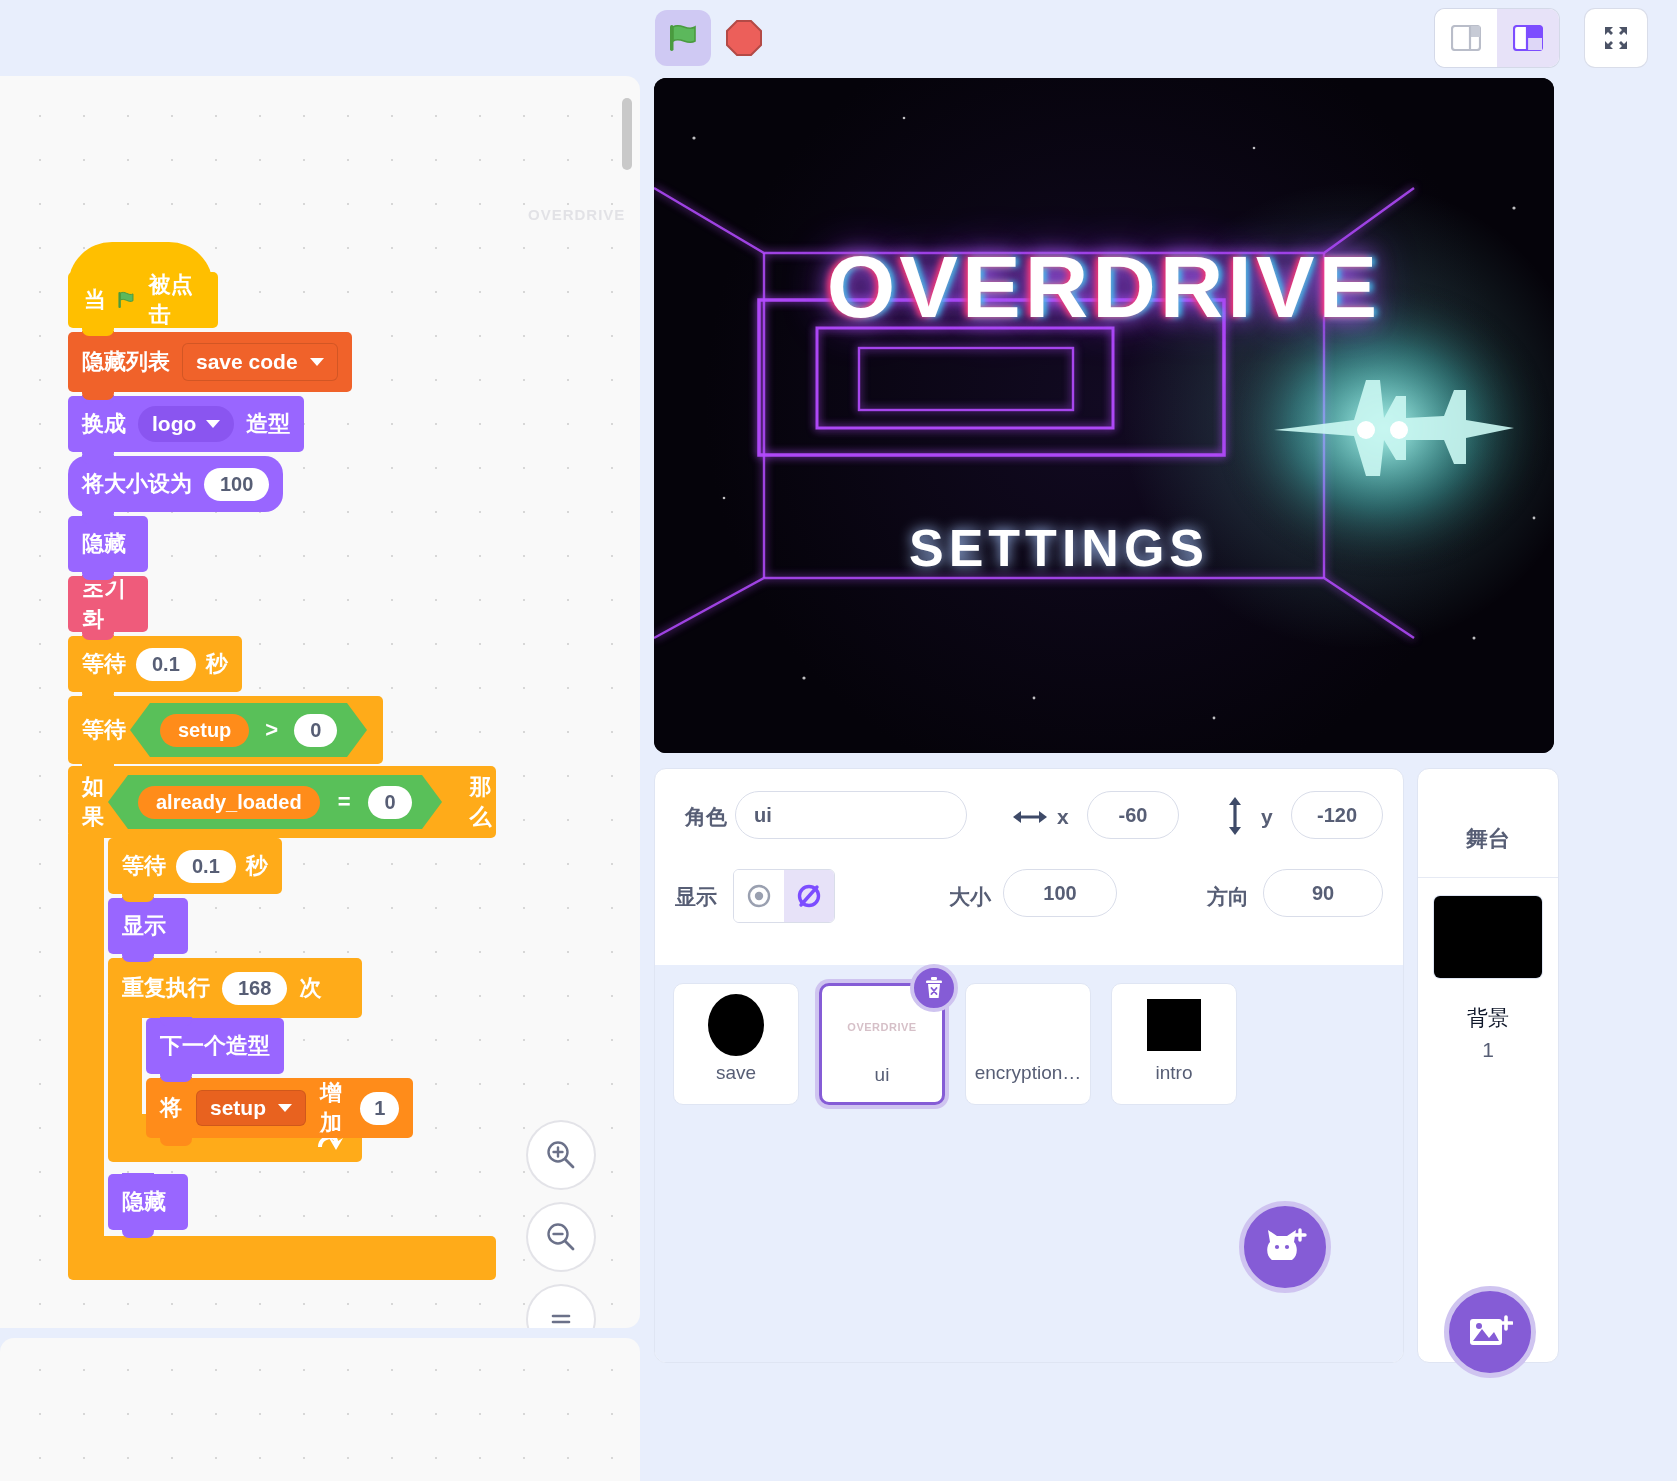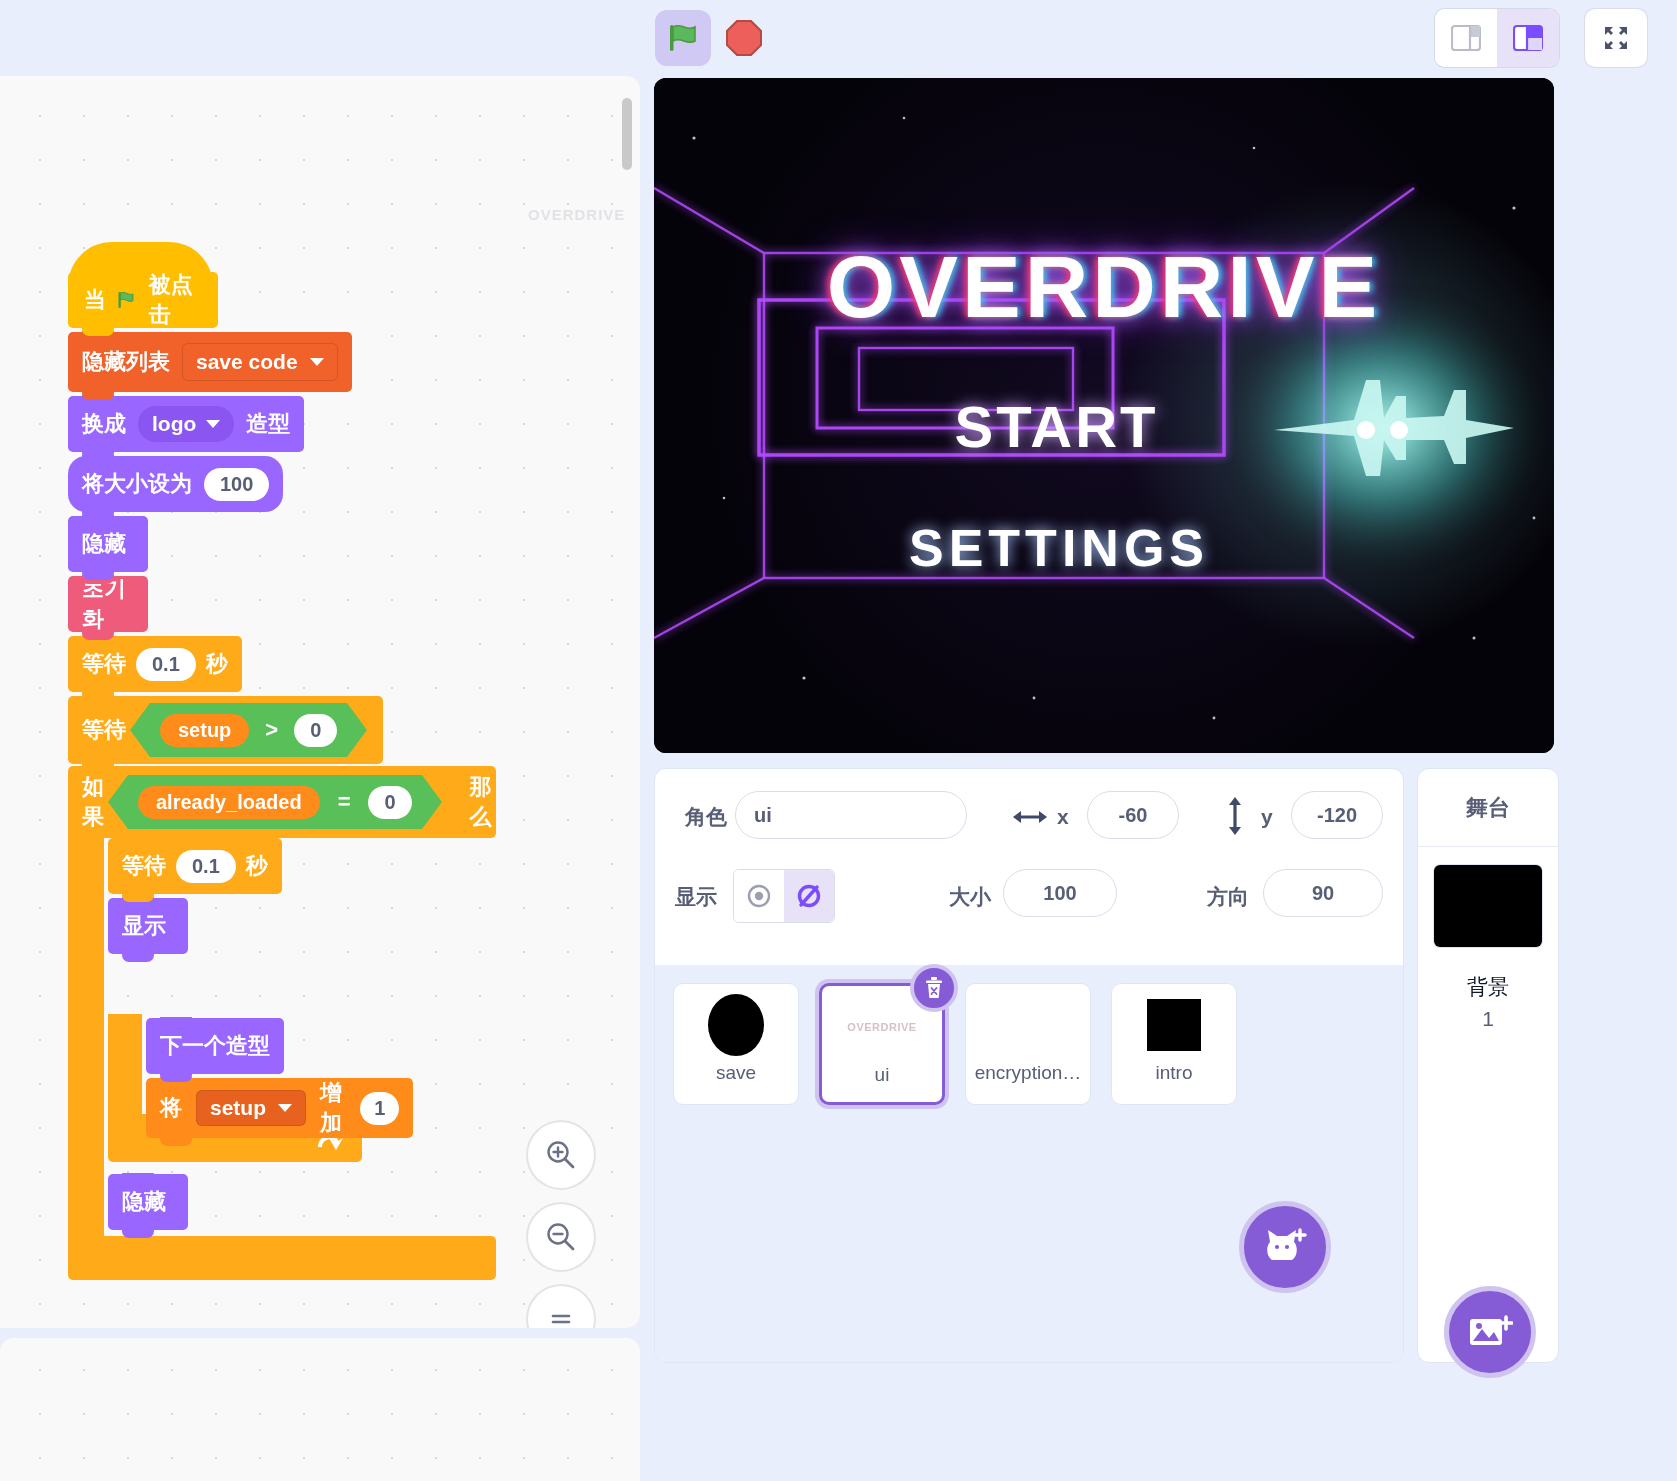--- a/index.html
+++ b/index.html
@@ -144,21 +144,21 @@
     display:flex; align-items:center; justify-content:center; }
 
   .fab { position:absolute; width:92px; height:92px; border-radius:50%;
     background:#855cd6; border:5px solid #cfc4f0; display:flex;
     align-items:center; justify-content:center; }
 
   
   .stage-panel { position:absolute; left:1417px; top:768px; width:142px; height:595px;
     background:#fff; border-radius:12px; border:1px solid #dfe5f3; overflow:hidden; }
   .stage-head { height:78px; display:flex; align-items:center; justify-content:center;
-     border-bottom:1px solid #e6eaf4; color:#575e75; font-size:22px; font-weight:bold; }
+     border-bottom:1px solid #e6eaf4; color:#575e75; font-size:22px; font-weight:bold;margin-top:31px; }
   .stage-thumb { margin:18px auto 0; width:108px; height:82px; background:#000;
      border-radius:6px; box-shadow:0 0 0 1px #dfe5f3; }
   .bd-lbl { text-align:center; color:#0f172a; font-size:21px; margin-top:26px; }
   .bd-num { text-align:center; color:#575e75; font-size:21px; margin-top:6px; }
 </style>
 </head>
 <body>
 
 <div class="app">
 
@@ -285,20 +285,25 @@
         <span>等待</span>
         <span class="oval-white">0.1</span>
         <span>秒</span>
       </div>
 
       <div class="blk c-looks notch-top notch-bot" style="left:40px; top:132px; width:80px; height:56px; padding:0 14px;">
         <span>显示</span>
       </div>
 
       <div style="position:absolute; left:40px; top:192px; width:254px; height:208px;">
+        <div class="blk c-control notch-top" style="left:0; top:0; width:254px; height:60px; padding:0 14px; gap:12px;">
+          <span>重复执行</span>
+          <span class="oval-white">168</span>
+          <span>次</span>
+        </div>
         <div style="position:absolute;left:0;top:56px;width:34px;height:104px;background:#ffab19;"></div>
         <div style="position:absolute;left:0;top:156px;width:254px;height:48px;background:#ffab19;border-radius:0 5px 5px 5px;display:flex;align-items:center;justify-content:flex-end;padding-right:18px;">
           <svg width="30" height="26" viewBox="0 0 30 26">
             <path d="M4 22 C4 8, 24 8, 24 16 L29 13 L22 25 L15 13 L20 16 C20 13, 8 13, 8 22 Z" fill="#fff"></path>
           </svg>
         </div>
 
         <div class="blk c-looks notch-top notch-bot" style="left:38px; top:60px; height:56px; padding:0 14px;">
           <span>下一个造型</span>
         </div>
@@ -387,21 +392,20 @@
         <circle cx="860" cy="130" r="1.6"></circle>
           <circle cx="820" cy="560" r="1.5"></circle>
         <circle cx="70" cy="420" r="1.3"></circle>
           <circle cx="600" cy="70" r="1.3"></circle>
         <circle cx="250" cy="40" r="1.3"></circle>
           <circle cx="880" cy="440" r="1.4"></circle>
       </g>
     </svg>
 
     <div class="ovd">OVERDRIVE</div>
-    <div class="startlabel">START</div>
     <div class="settingslabel">SETTINGS</div>
   </div>
 
   <div class="sprite-panel">
     <div class="sp-info">
 
       <div style="position:absolute;left:30px;top:34px;" class="lbl">角色</div>
       <div class="inp" style="position:absolute;left:80px;top:22px;width:232px;">ui</div>
 
       <svg style="position:absolute;left:358px;top:38px;" width="34" height="20" viewBox="0 0 34 20">

